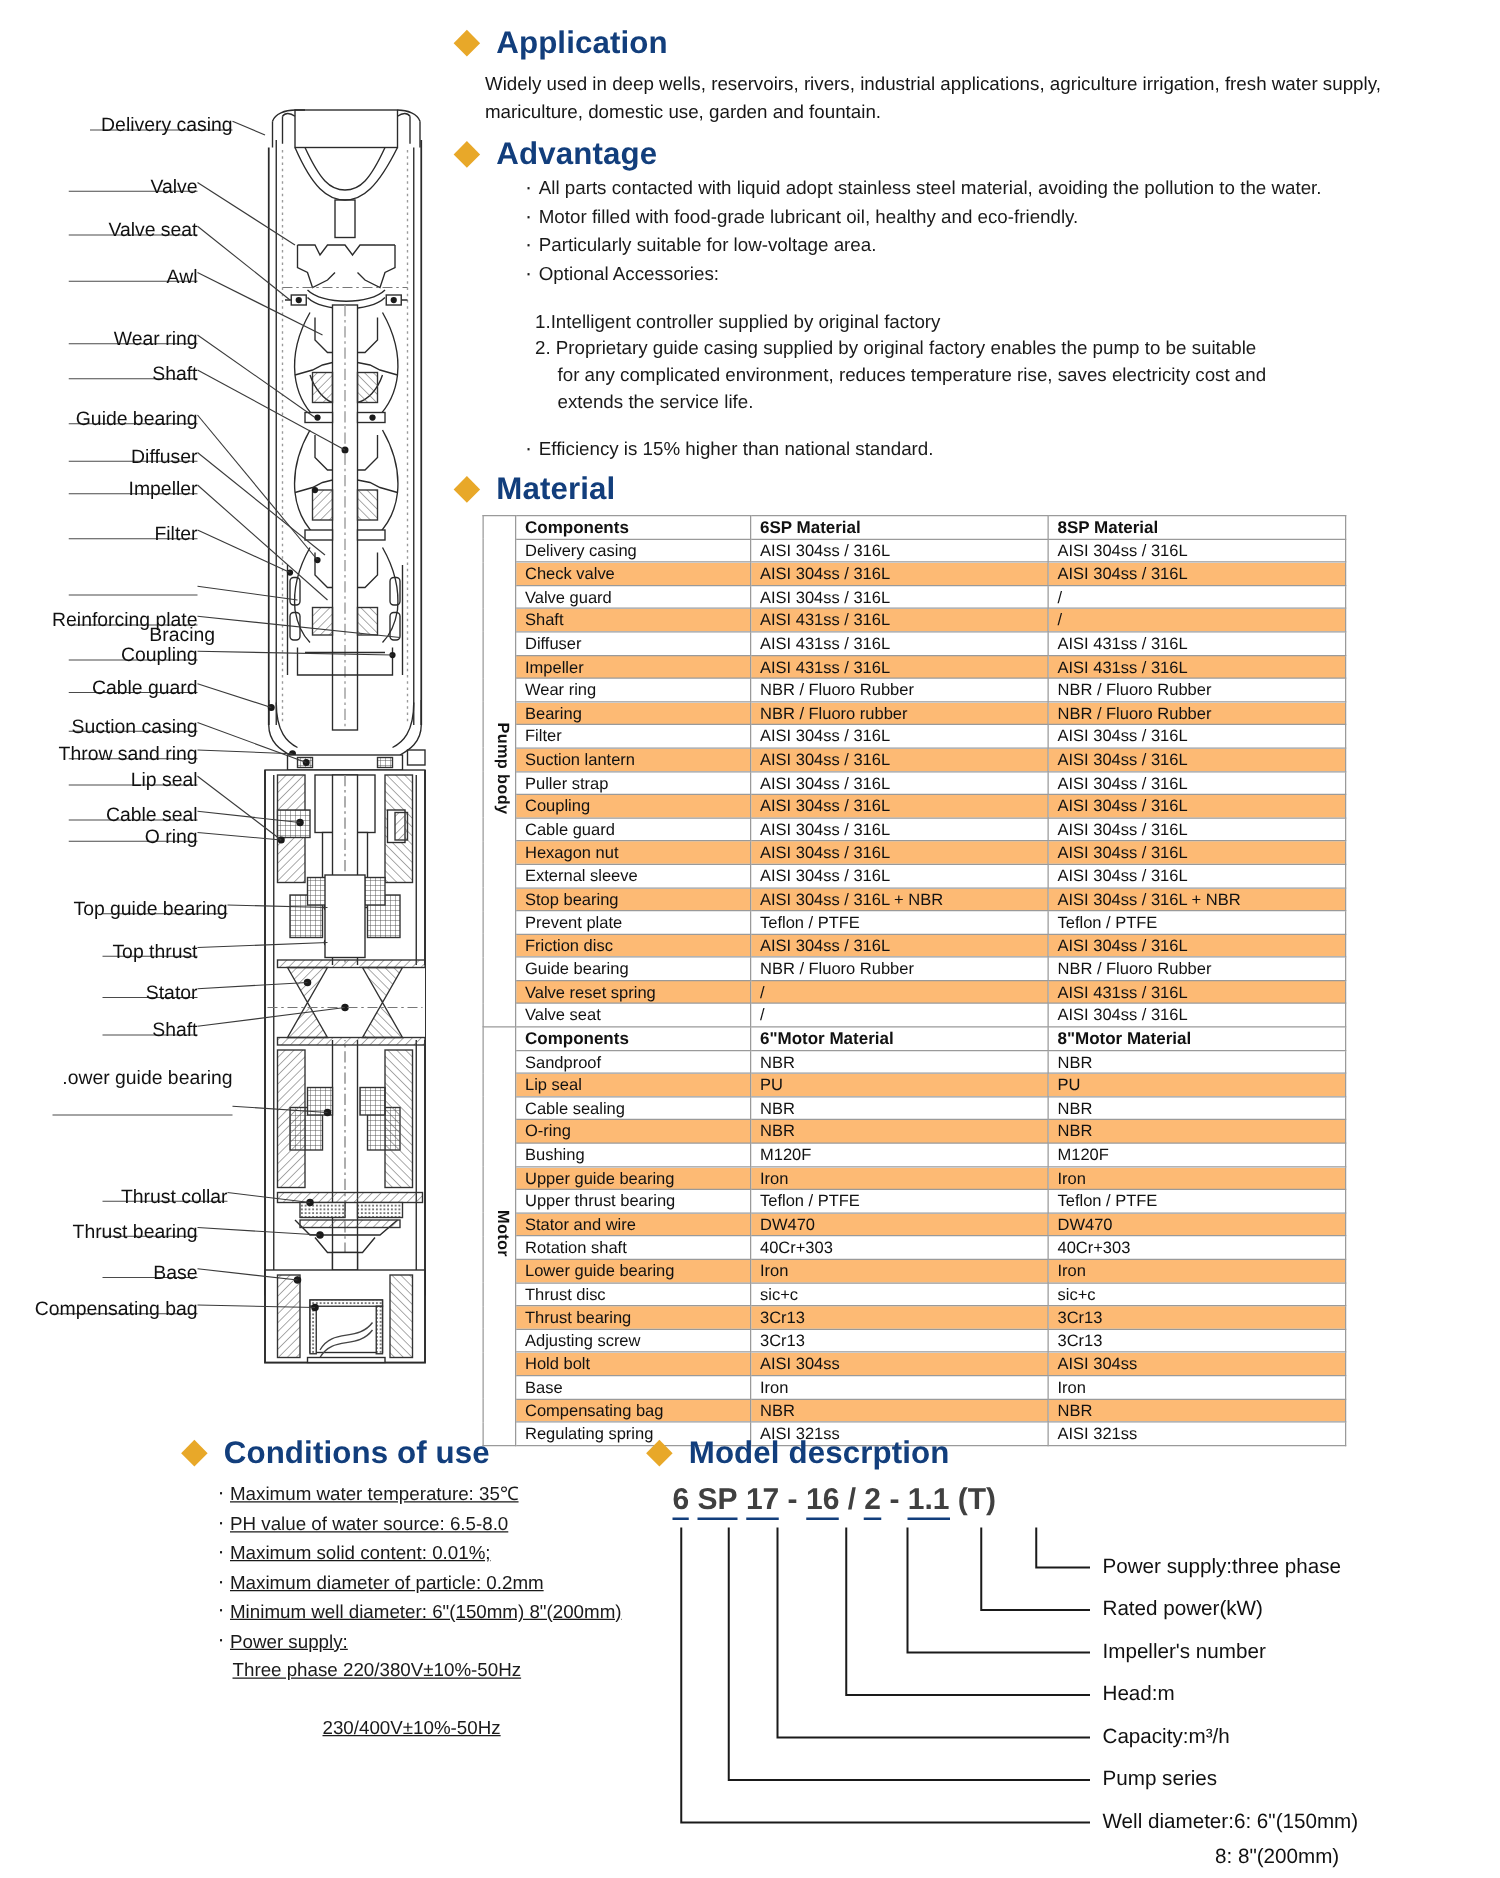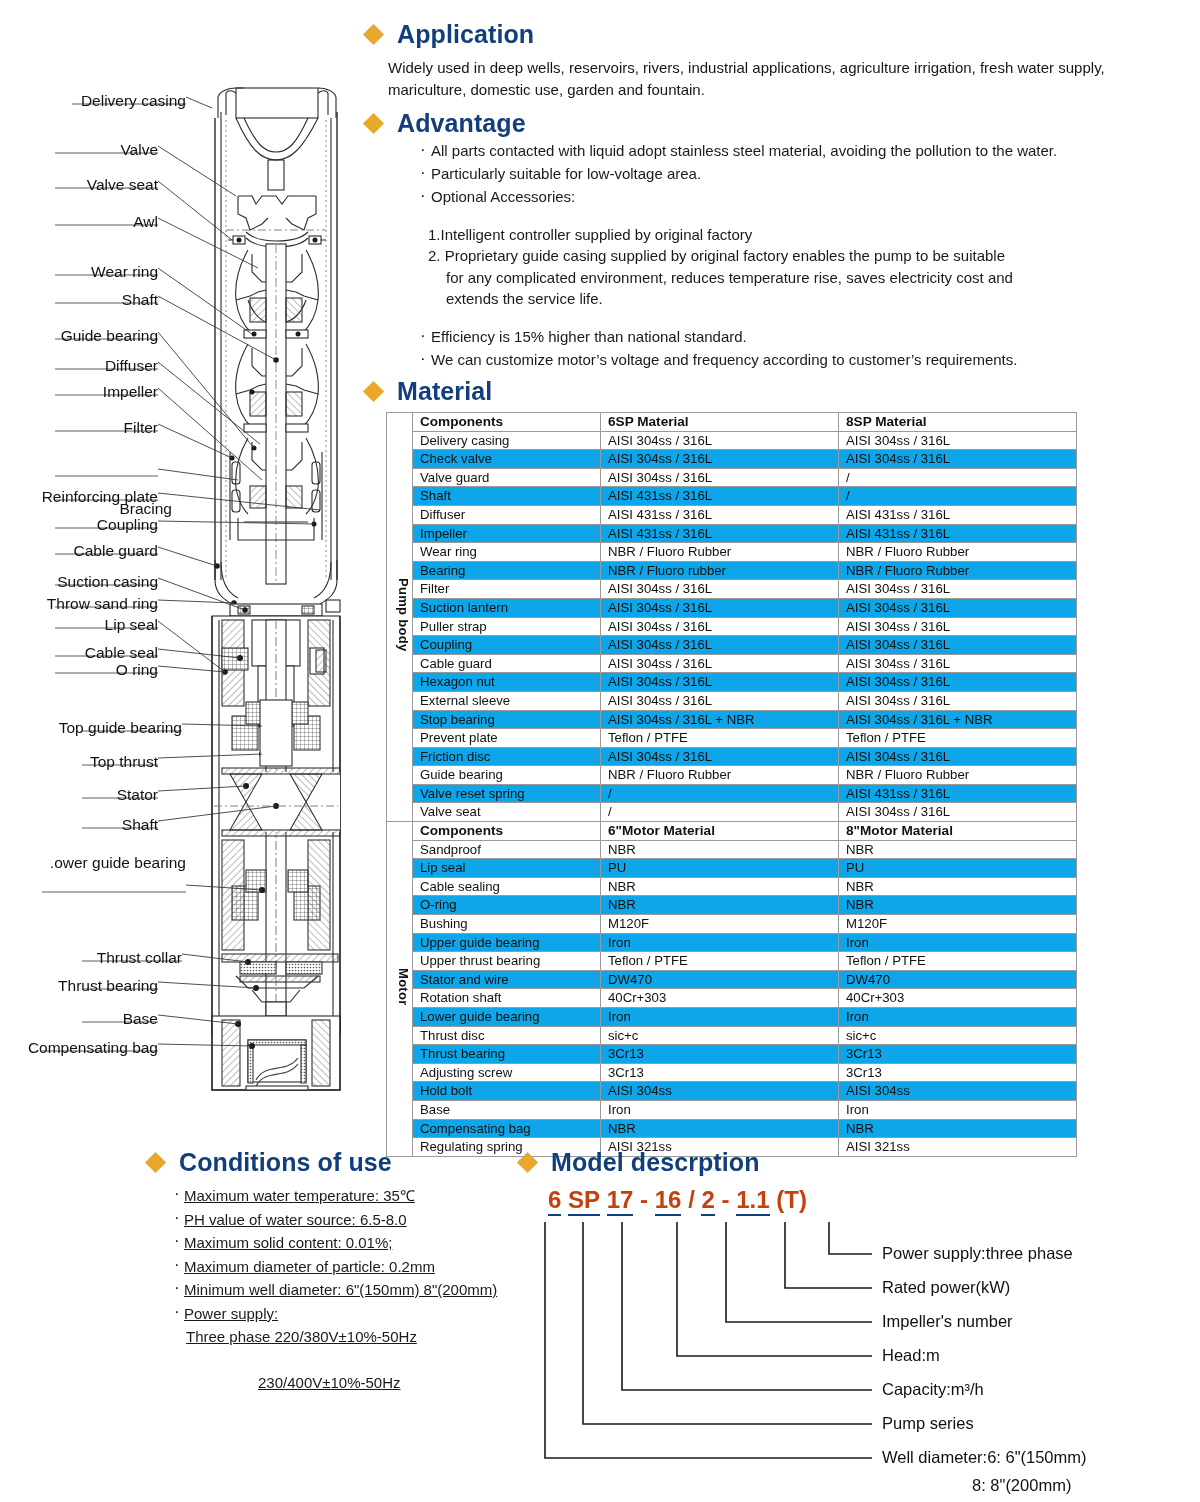--- a/index.html
+++ b/index.html
@@ -50,21 +50,21 @@
 
   
   #mat-wrap { margin-top:8px; }
   table.mat { border-collapse:collapse; width:690px; table-layout:fixed; }
   table.mat td {
     font-size:13.2px; height:17.6px; padding:0 0 0 7px;
     border:1px solid #9a9a9a; color:#111; line-height:17.6px;
     overflow:hidden; white-space:nowrap;
   }
   table.mat tr.hdr td { font-weight:bold; font-size:13.6px; }
-  table.mat tr.alt td { background:#0ea5e9; }
+  table.mat tr.alt td { background:#fdba74; }
   td.side {
     width:26px; padding:0; text-align:center; vertical-align:middle;
     background:#ffffff; border:1px solid #777;
   }
   td.side span {
     writing-mode:vertical-rl; font-size:13px; letter-spacing:.3px;
   }
   td.c1 { width:188px; }
   td.c2 { width:238px; }
   td.c3 { width:238px; }
@@ -73,22 +73,22 @@
   #cond { position:absolute; left:148px; top:1150px; width:360px; }
   #cond ul { margin:9px 0 0 26px; padding:0; }
   #cond li { list-style:none; position:relative; padding-left:10px;
              font-size:15px; line-height:23.5px; white-space:nowrap;text-decoration:underline; }
   #cond li:before { content:"·"; position:absolute; left:0; top:-2px; font-size:17px; }
   #cond .plain { list-style:none; padding-left:12px; white-space:nowrap; }
   #cond .plain:before { content:""; }
   #cond .indent2 { padding-left:84px;margin-top:22px; }
 
   #model { position:absolute; left:520px; top:1150px; width:680px; height:340px; }
-  #model-code { position:absolute; left:28px; top:36px;
-                font-size:24px; font-weight:bold; color:#c2410c; letter-spacing:0px; }
+  #model-code { position:absolute; left:18px; top:36px;
+                font-size:24px; font-weight:bold; color:#404040; letter-spacing:0px; }
   #model-code span.u { border-bottom:2.5px solid #123E7C; padding-bottom:1px; }
   #model-svg { position:absolute; left:0; top:0; }
   .leg {
     position:absolute; font-size:16.5px; color:#111; white-space:nowrap;
   }
 </style>
 </head>
 <body>
 
 <div id="diagram-col">
@@ -385,32 +385,32 @@
     <div class="sec-title">Application</div>
   </div>
   <div class="body-txt app-para">Widely used in deep wells, reservoirs, rivers, industrial applications, agriculture irrigation, fresh water supply, mariculture, domestic use, garden and fountain.</div>
 
   <div class="sec-head" style="margin-top:11px;">
     <div class="diamond"></div>
     <div class="sec-title">Advantage</div>
   </div>
   <ul class="adv-list">
     <li>All parts contacted with liquid adopt stainless steel material, avoiding the pollution to the water.</li>
+    <li>Motor filled with food-grade lubricant oil, healthy and eco-friendly.</li>
     <li>Particularly suitable for low-voltage area.</li>
     <li>Optional Accessories:</li>
   </ul>
   <ul class="sub">
     <li>1.Intelligent controller supplied by original factory</li>
     <li>2. Proprietary guide casing supplied by original factory enables the pump to be suitable</li>
     <li class="cont">for any complicated environment, reduces temperature rise, saves electricity cost and</li>
     <li class="cont">extends the service life.</li>
   </ul>
   <ul class="adv-list">
     <li>Efficiency is 15% higher than national standard.</li>
-    <li>We can customize motor’s voltage and frequency according to customer’s requirements.</li>
   </ul>
 
   <div class="sec-head" style="margin-top:9px;">
     <div class="diamond"></div>
     <div class="sec-title">Material</div>
   </div>
 
   <div id="mat-wrap" style="margin-left:20px;">
     <table class="mat">
       <tbody id="mat-body">

